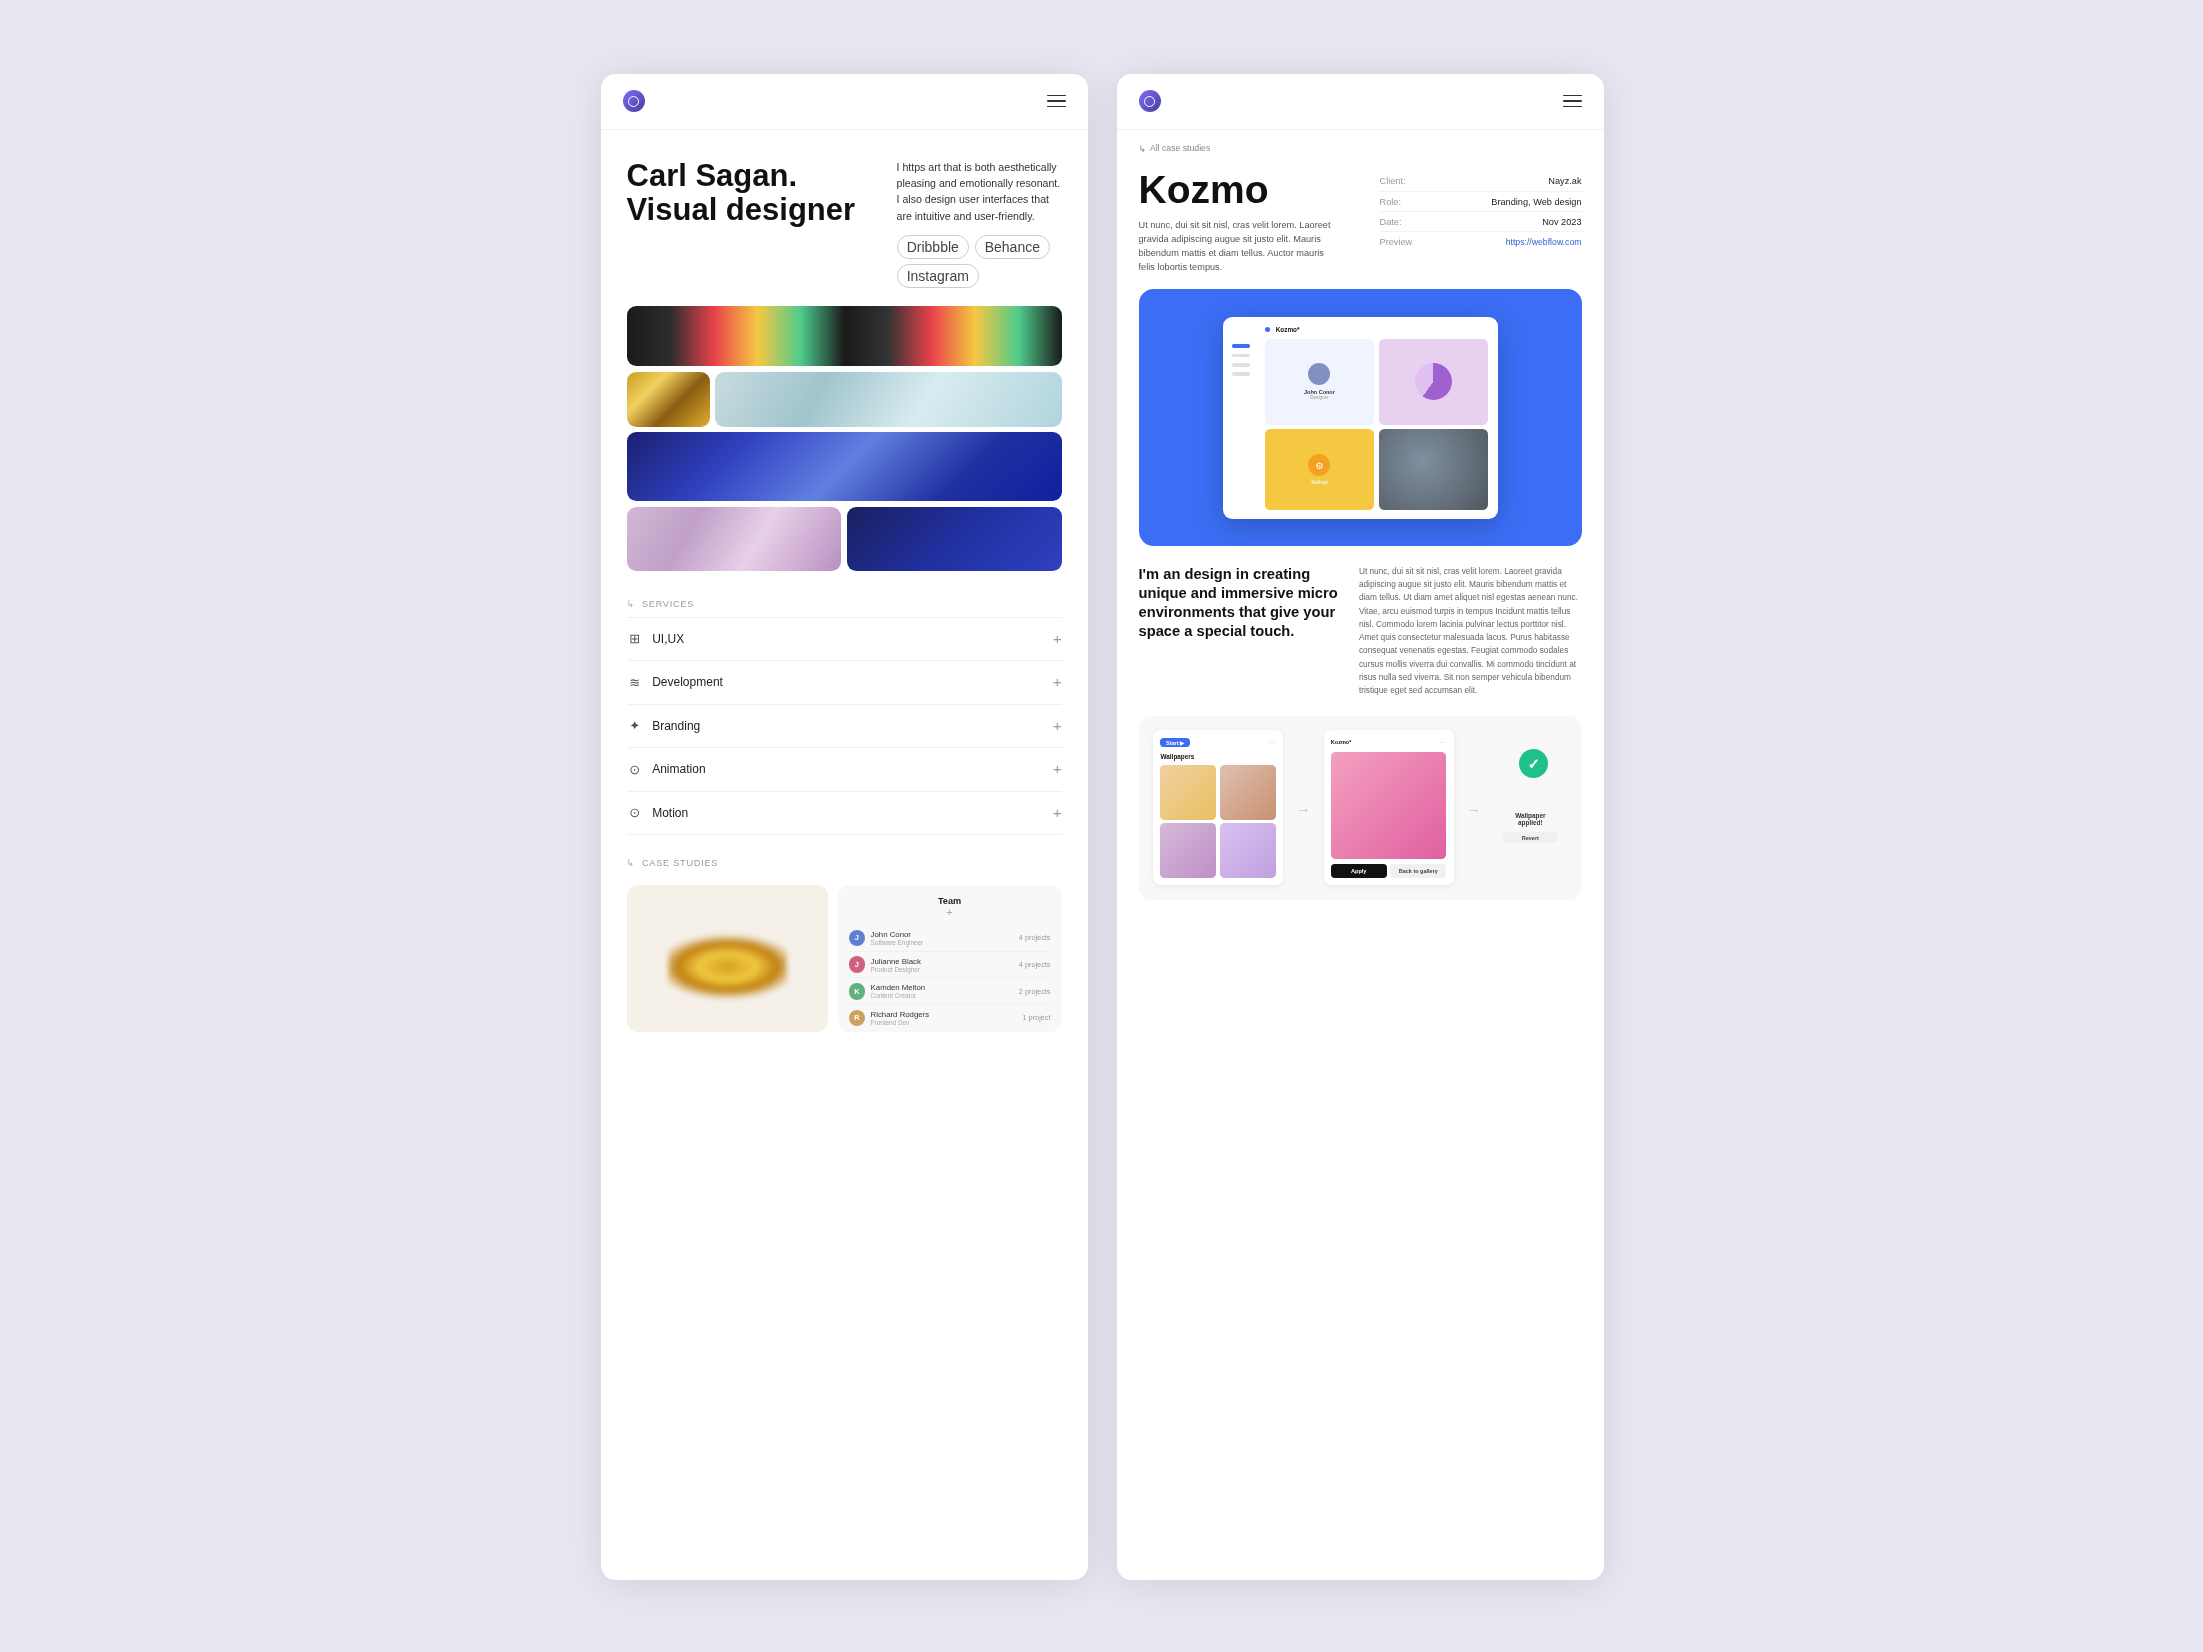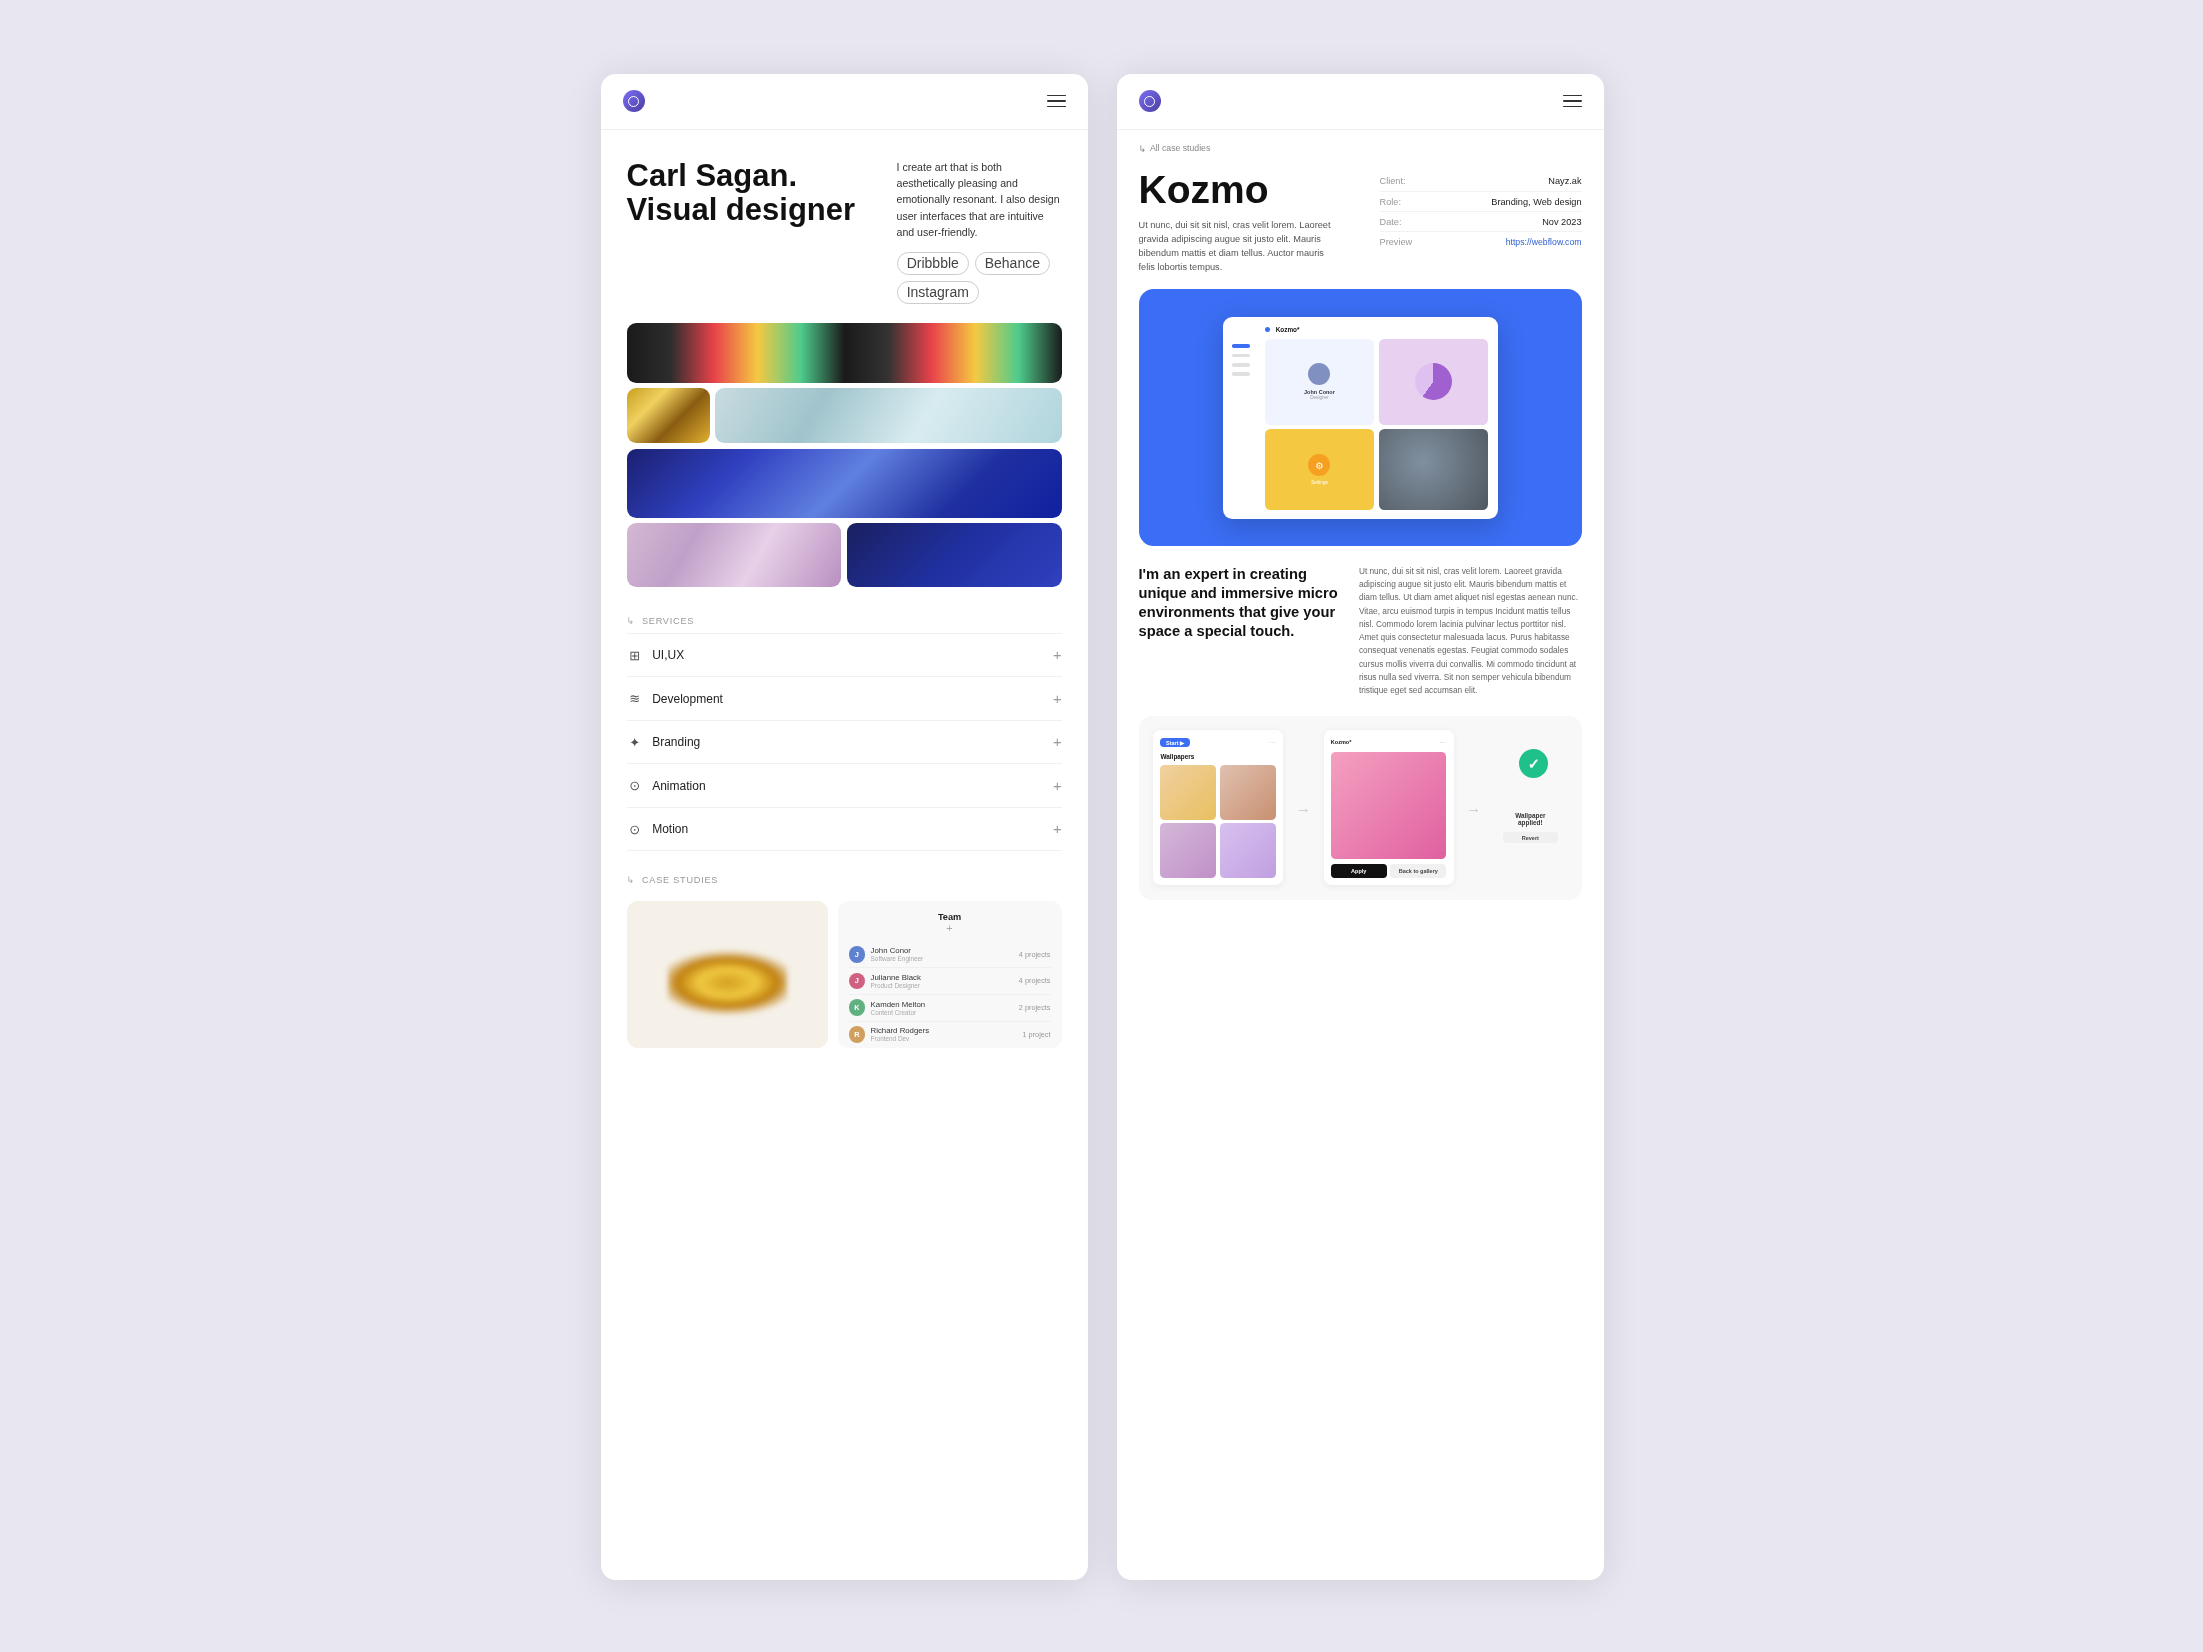--- a/index.html
+++ b/index.html
@@ -462,21 +462,21 @@
   </div>
 
   <div class="panel-content">
 
     <div class="hero">
       <div class="hero-left">
         <div class="hero-title" style="white-space:pre-line">Carl Sagan.
 Visual designer</div>
       </div>
       <div class="hero-right">
-        <p class="hero-desc">I create art that is both aesthetically pleasing and emotionally resonant. I also design user interfaces that are intuitive and user-friendly.</p>
+        <p class="hero-desc">I https art that is both aesthetically pleasing and emotionally resonant. I also design user interfaces that are intuitive and user-friendly.</p>
         <div class="hero-tags">
           <span class="hero-tag">Dribbble</span>
           <span class="hero-tag">Behance</span>
           <span class="hero-tag">Instagram</span>
         </div>
       </div>
     </div>
 
     <div class="gallery">
       <div class="gallery-row">
@@ -683,21 +683,21 @@
             <div class="mockup-card mc-user-thumb">
               <div class="mc-user-img"></div>
             </div>
           </div>
         </div>
       </div>
     </div>
 
     <div class="expert-section">
       <div class="expert-left">
-        <p class="expert-heading">I'm an expert in creating unique and immersive micro environments that give your space a special touch.</p>
+        <p class="expert-heading">I'm an design in creating unique and immersive micro environments that give your space a special touch.</p>
       </div>
       <div class="expert-right">
         <p class="expert-body">Ut nunc, dui sit sit nisl, cras velit lorem. Laoreet gravida adipiscing augue sit justo elit. Mauris bibendum mattis et diam tellus. Ut diam amet aliquet nisl egestas aenean nunc. Vitae, arcu euismod turpis in tempus Incidunt mattis tellus nisl. Commodo lorem lacinia pulvinar lectus porttitor nisl. Amet quis consectetur malesuada lacus. Purus habitasse consequat venenatis egestas. Feugiat commodo sodales cursus mollis viverra dui convallis. Mi commodo tincidunt at risus nulla sed viverra. Sit non semper vehicula bibendum tristique eget sed accumsan elit.</p>
       </div>
     </div>
 
     <div class="bottom-mockup">
 
       <div class="flow-screen">
         <div class="flow-header">

